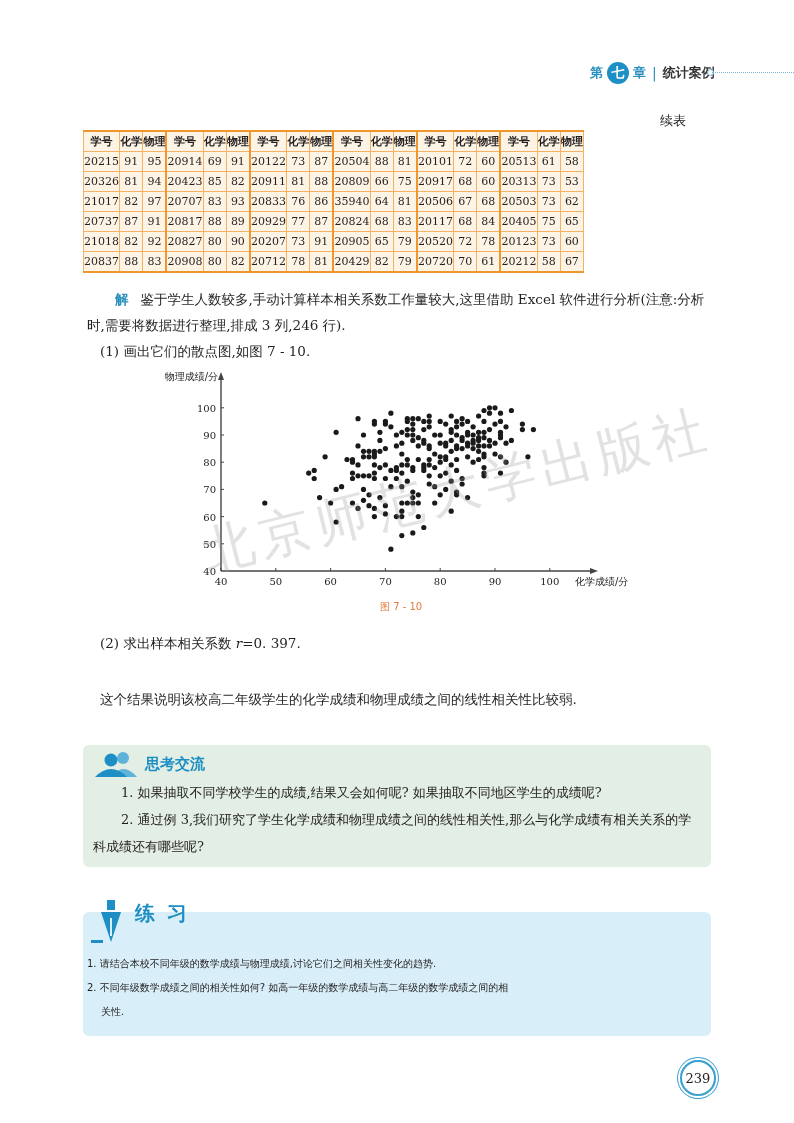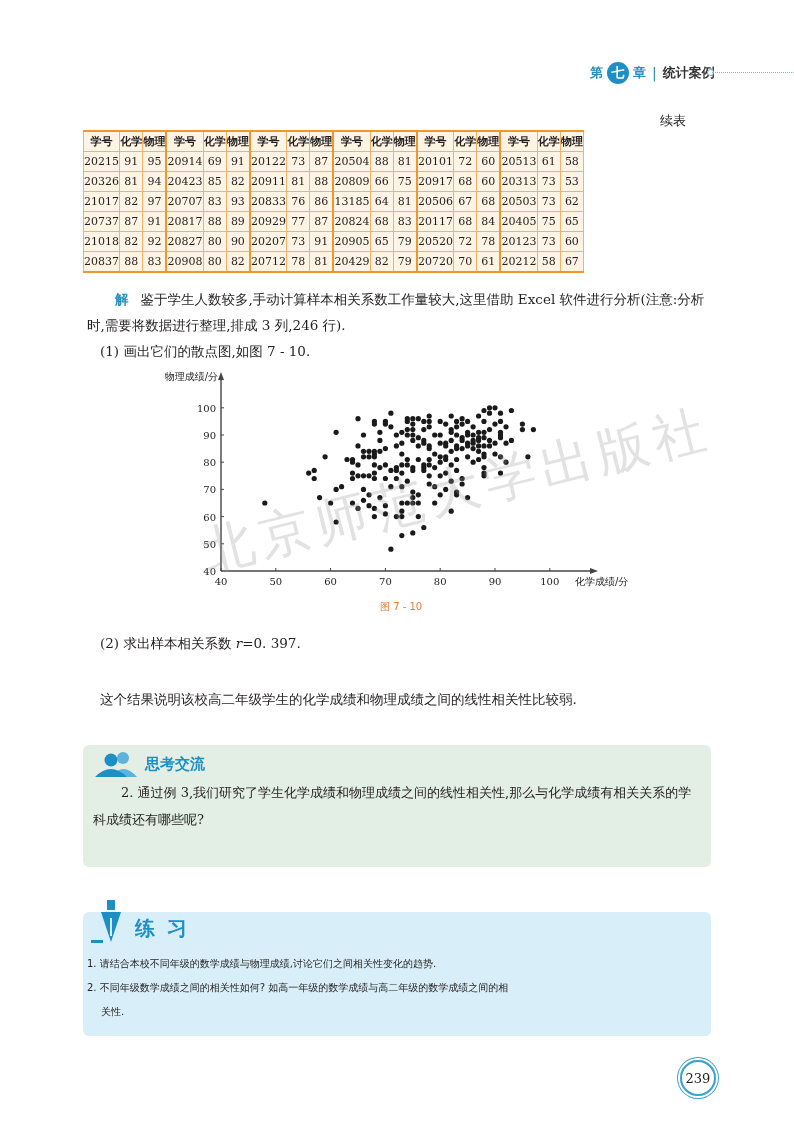--- a/index.html
+++ b/index.html
@@ -65,21 +65,21 @@
     position:absolute; left:83px; top:745px; width:628px; height:122px;
     background:#e3efe4; border-radius:6px;
   }
   .think-head { position:absolute; left:10px; top:6px; display:flex; align-items:center; gap:4px; }
   .think-title { color:#1e8fc4; font-weight:bold; font-size:15px; font-family:"DejaVu Sans", sans-serif;text-align:right; }
   .think-body { position:absolute; left:10px; top:34px; width:605px; font-size:13px; line-height:27px; }
   .ex-box {
     position:absolute; left:83px; top:912px; width:628px; height:124px;
     background:#d8eef8; border-radius:6px;
   }
-  .ex-head { position:absolute; left:8px; top:-12px; display:flex; align-items:flex-end; gap:10px; }
+  .ex-head { position:absolute; left:8px; top:-12px; display:flex; gap:10px; }
   .ex-title { color:#1e8fc4; font-weight:bold; font-size:20px; letter-spacing:12px; font-family:"DejaVu Sans", sans-serif; margin-bottom:4px; }
   .ex-body { position:absolute; left:4px; top:40px; width:615px; font-size:10px; line-height:24px; font-family:"DejaVu Sans", sans-serif; }
   .ex-body .cont { padding-left:14px; }
   .page-num {
     position:absolute; left:680px; top:1060px; width:32px; height:32px; border-radius:50%;
     border:2px solid #3aa0cf; display:flex; align-items:center; justify-content:center;
     box-shadow:0 0 0 2px #fff, 0 0 0 3px #3aa0cf;
     font-size:13px; color:#222;
   }
 </style>
@@ -164,21 +164,21 @@
       <tr>
         <td>21017</td>
         <td>82</td>
         <td>97</td>
         <td class="grp-start">20707</td>
         <td>83</td>
         <td>93</td>
         <td class="grp-start">20833</td>
         <td>76</td>
         <td>86</td>
-        <td class="grp-start">13185</td>
+        <td class="grp-start">35940</td>
         <td>64</td>
         <td>81</td>
         <td class="grp-start">20506</td>
         <td>67</td>
         <td>68</td>
         <td class="grp-start">20503</td>
         <td>73</td>
         <td>62</td>
       </tr>
       <tr>
@@ -515,20 +515,21 @@
   <div class="think-head">
     <svg width="48" height="26" viewBox="0 0 48 26">
       <circle cx="30" cy="7" r="6" fill="#5fb3da"></circle>
       <path d="M18 26 Q30 10 44 26 Z" fill="#5fb3da"></path>
       <circle cx="18" cy="9" r="6.5" fill="#1e8fc4"></circle>
       <path d="M2 26 Q18 10 34 26 Z" fill="#1e8fc4"></path>
     </svg>
     <span class="think-title">思考交流</span>
   </div>
   <div class="think-body">
+    <div class="indent">1. 如果抽取不同学校学生的成绩,结果又会如何呢? 如果抽取不同地区学生的成绩呢?</div>
     <div class="indent">2. 通过例 3,我们研究了学生化学成绩和物理成绩之间的线性相关性,那么与化学成绩有相关关系的学科成绩还有哪些呢?</div>
   </div>
 </div>
 
 <div class="ex-box">
   <div class="ex-head">
     <svg width="34" height="46" viewBox="0 0 34 46">
       <rect x="16" y="0" width="8" height="10" fill="#1e8fc4"></rect>
       <path d="M10 12 L30 12 L20 42 Z" fill="#1e8fc4"></path>
       <line x1="20" y1="18" x2="20" y2="36" stroke="#d8eef8" stroke-width="2"></line>

